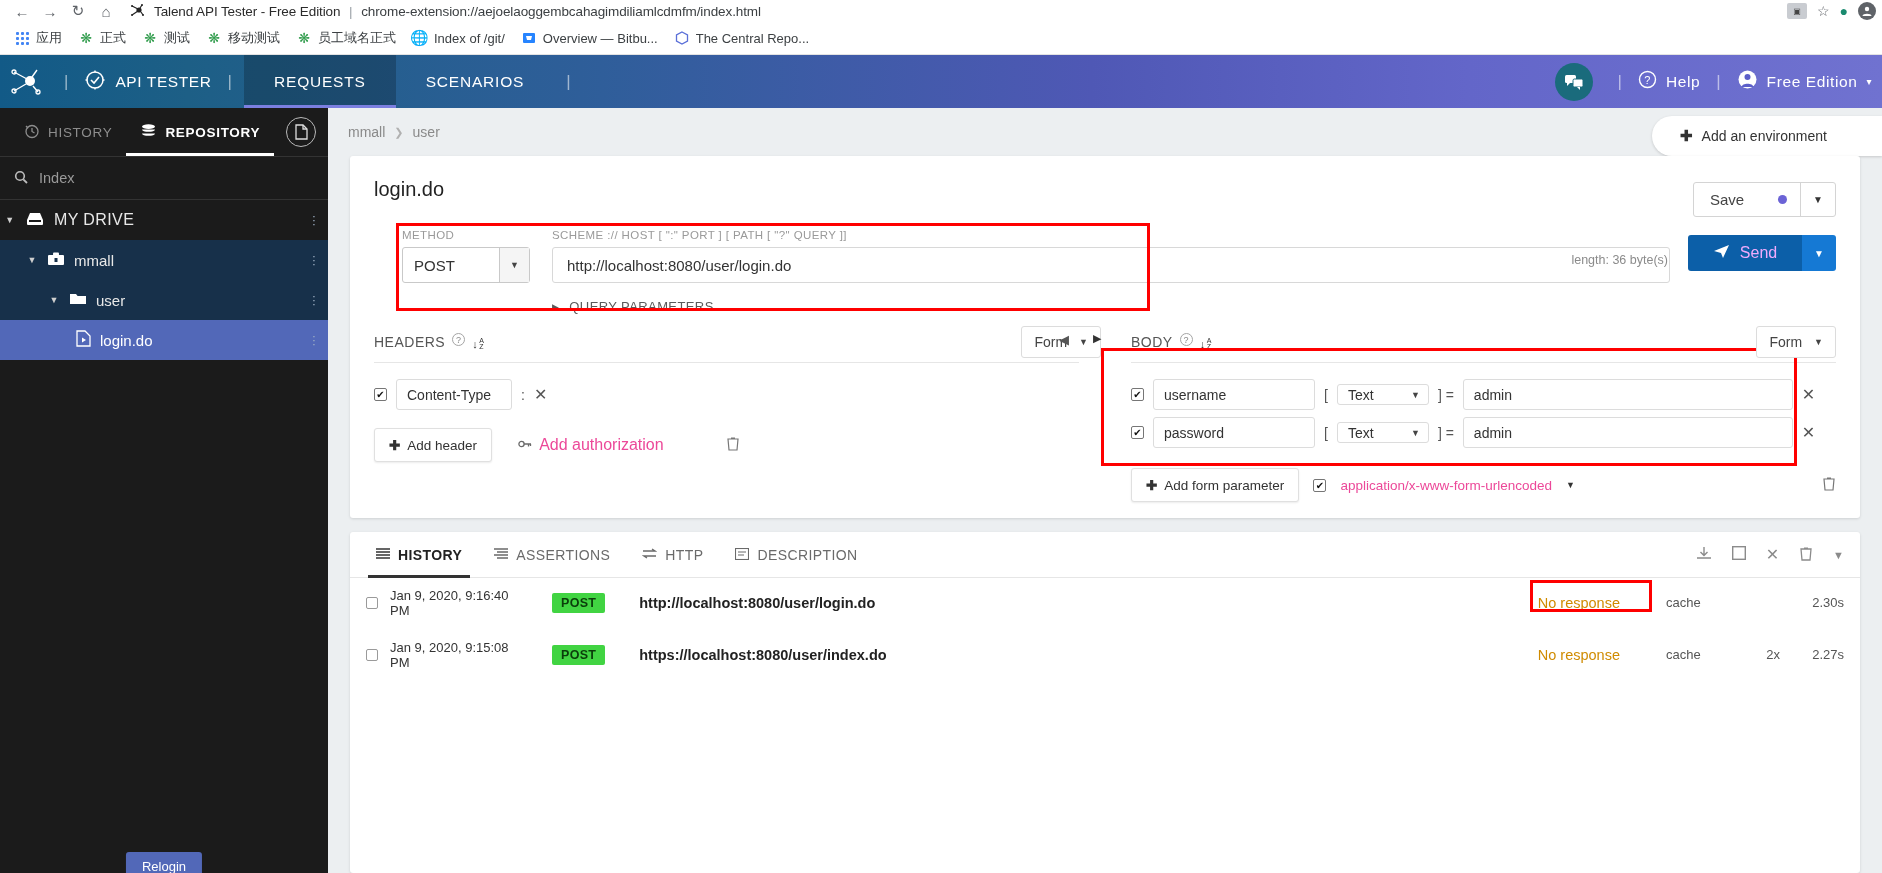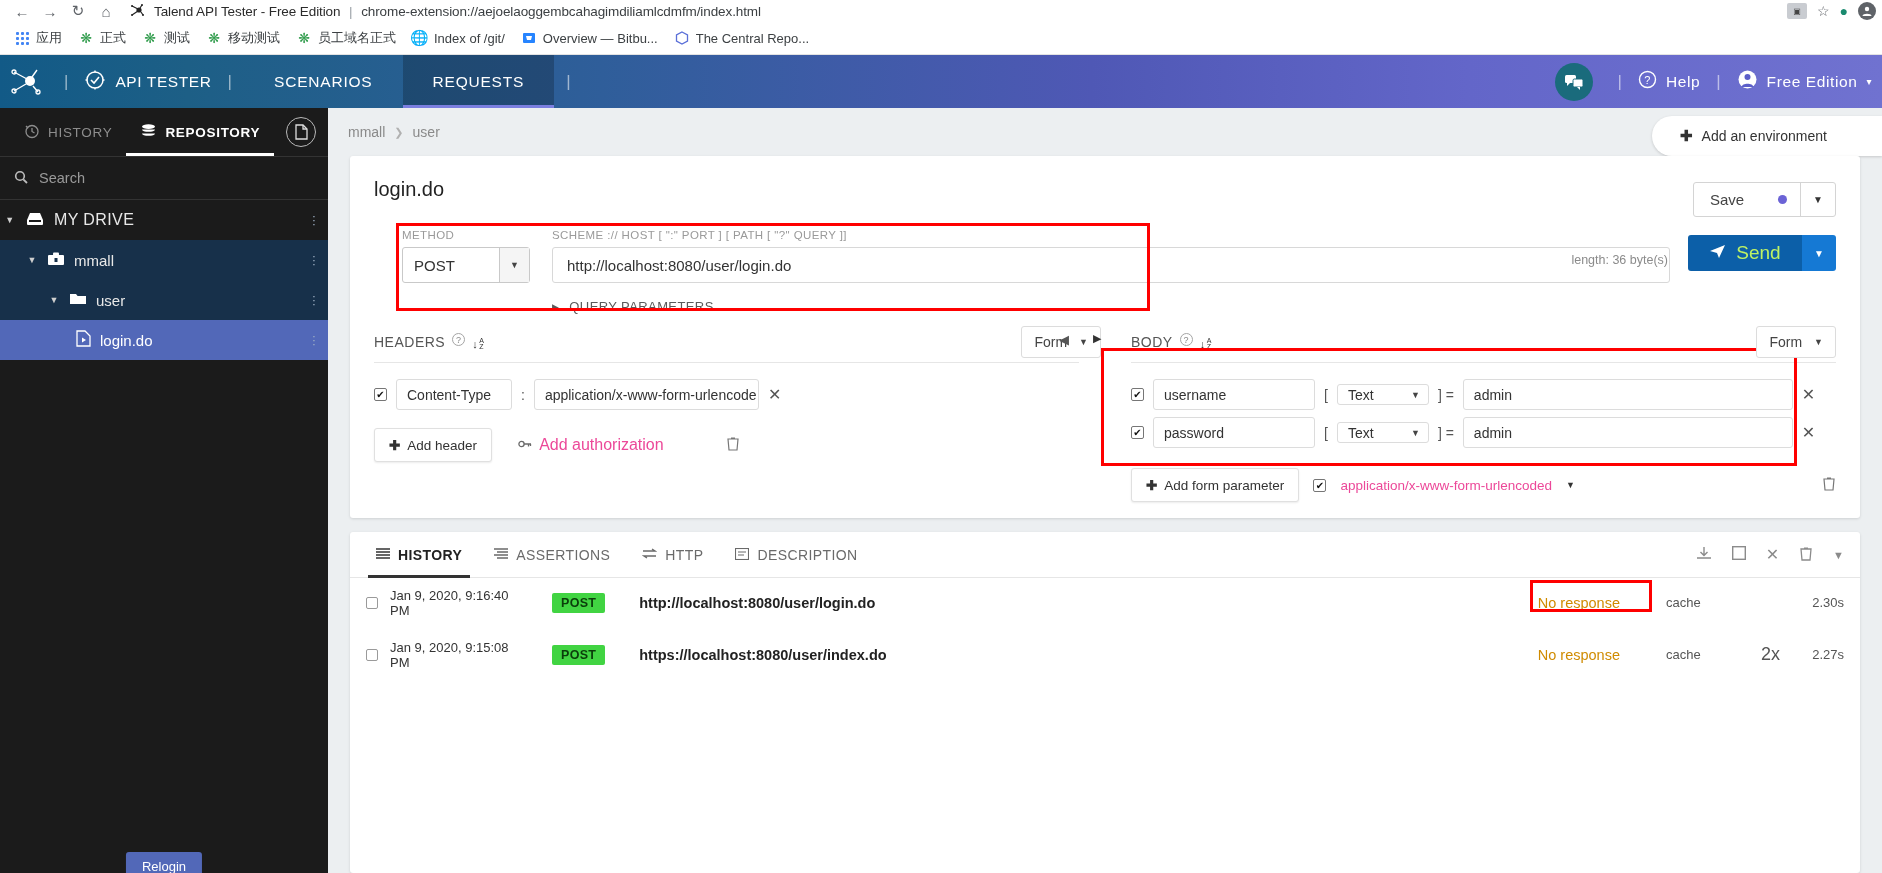--- a/index.html
+++ b/index.html
@@ -176,22 +176,22 @@
     display:flex;align-items:center;justify-content:center;font-size:9px;color:#444;
   }
   .url-input {
     flex: 1; height: 36px; border: 1px solid #d8d8d8; border-radius: 3px; margin-top: 6px;
     display:flex; align-items:center; padding-left: 14px; font-size: 15px; color: #333; background:#fff;
   }
   .send-btn {
     width: 148px; height: 36px; margin-top: 6px; margin-left: 18px; display: flex; border-radius: 3px; overflow: hidden;
   }
   .send-main {
-    flex: 1; background: #0c5fa8; color: #bef264; display: flex; align-items: center; justify-content: center;
-    gap: 10px; font-size: 19px;
+    flex: 1; background: #0c5fa8; color: #f0abfc; display: flex; align-items: center; justify-content: center;
+    gap: 10px; font-size: 16px;
   }
   .send-caret { width: 34px; background: #1579d4; color:#fff; display:flex;align-items:center;justify-content:center; font-size:10px;}
   .len-note { position: absolute; right: 168px; top: 52px; font-size: 12.5px; color: #8b8b8b; }
   .qp-row { display:flex;align-items:center;gap:10px; margin-top: 16px; padding-left: 178px; font-size: 13px; color:#5a5a5a; letter-spacing:.4px;}
 
   .panels { display: flex; margin-top: 20px; gap: 0; }
   .panel { flex: 1; min-width: 0; position: relative; }
   .panel-hd { display: flex; align-items: flex-end; gap: 7px; font-size: 14px; color: #555; letter-spacing: .5px; }
   .q-circle { width: 13px; height: 13px; border: 1px solid #a5a5a5; border-radius: 50%; display:flex;align-items:center;justify-content:center;
               font-size: 9px; color:#888; position:relative; top:-4px;}
@@ -242,21 +242,21 @@
   .hist-row { display:flex; align-items:center; height: 33px; padding: 0 16px; font-size: 13.5px; color:#333; gap:0;}
   .hist-cb{ width:12px;height:12px;border:1px solid #9a9a9a;background:#fff;border-radius:2px;flex:none;}
   .hist-date{ width:150px; padding-left: 12px; color:#333; font-size:13px;}
   .badge-post{
     background:#41d442; color:#0b3d0b; font-weight:bold; font-size:12.5px; padding:3px 9px; border-radius:2px;
     letter-spacing:.3px;
   }
   .hist-url{ padding-left: 34px; font-weight:bold; font-size:14.5px; color:#222; }
   .hist-status{ margin-left:auto; color:#d08b00; font-size:14.5px; position:relative;}
   .hist-cache{ width: 120px; text-align:left; padding-left: 46px; color:#555; font-size:13px;}
-  .hist-x{ width: 40px; text-align:right; color:#555; font-size:18px;}
+  .hist-x{ width: 40px; text-align:right; color:#555; font-size:13px;}
   .hist-time{ width: 64px; text-align:right; color:#555; font-size:13px;}
 </style>
 </head>
 <body>
 
 <div class="browser-top">
   <div class="nav-btn">←</div>
   <div class="nav-btn">→</div>
   <div class="nav-btn">↻</div>
   <div class="nav-btn">⌂</div>
@@ -359,25 +359,25 @@
     <span>
       <svg width="22" height="22" viewBox="0 0 22 22">
         <circle cx="11" cy="11" r="8" fill="none" stroke="#fff" stroke-width="1.5"></circle>
         <path d="M7 11 l3 3 l5 -6" fill="none" stroke="#fff" stroke-width="1.6"></path>
         <path d="M11 1.5 v2 M11 18.5 v2 M1.5 11 h2 M18.5 11 h2" stroke="#fff" stroke-width="1.4"></path>
       </svg>
     </span>
     <span>API TESTER</span>
   </div>
   <span class="hdr-sep">|</span>
+  <div class="hdr-tab active">
+    <span>REQUESTS</span>
+  </div>
   <div class="hdr-tab">
     <span>SCENARIOS</span>
-  </div>
-  <div class="hdr-tab active">
-    <span>REQUESTS</span>
   </div>
   <span class="hdr-sep">|</span>
 
   <div class="hdr-right">
     <div class="chat-bubble">
       <svg width="20" height="18" viewBox="0 0 20 18">
         <rect x="1" y="2" width="11" height="8" rx="1.5" fill="#fff"></rect>
         <path d="M3 10 l0 3 l3 -3 z" fill="#fff"></path>
         <rect x="9" y="6" width="10" height="8" rx="1.5" fill="#fff" stroke="#1a6b7c" stroke-width="1"></rect>
         <path d="M16 14 l0 3 l-3 -3 z" fill="#fff"></path>
@@ -440,21 +440,21 @@
       </div>
     </div>
 
     <div class="side-search">
       <span>
         <svg width="14" height="14" viewBox="0 0 14 14">
             <circle cx="6" cy="6" r="4.3" fill="none" stroke="#bdbdbd" stroke-width="1.6"></circle>
             <path d="M9.3 9.3 L13 13" stroke="#bdbdbd" stroke-width="1.8"></path>
           </svg>
       </span>
-      <span>Search</span>
+      <span>Index</span>
     </div>
 
     <div class="tree-row drive">
       <span class="caret">▼</span>
       <span>
         <svg width="20" height="16" viewBox="0 0 20 16">
             <path d="M2 10 L5 3 h10 l3 7 v4 a1 1 0 0 1 -1 1 H3 a1 1 0 0 1 -1 -1 z" fill="#fff"></path>
             <rect x="4" y="10" width="12" height="2" fill="#1b1b1b"></rect>
           </svg>
       </span>
@@ -588,21 +588,20 @@
           <div class="form-pill">
             <span>Form</span>
             <span style="font-size:9px;">▼</span>
           </div>
           <div class="hr"></div>
 
           <div class="kv-row">
             <span class="cb">✔</span>
             <span class="tbox" style="width:116px;">Content-Type</span>
             <span class="colon">:</span>
-            <span class="tbox" style="width:225px;">application/x-www-form-urlencode</span>
             <span class="xmark">✕</span>
           </div>
 
           <div style="display:flex;align-items:center;gap:26px;margin-top:18px;">
             <span class="btn-ghost">
               <span style="font-weight:bold;">✚</span>
               <span>Add header</span>
             </span>
             <span class="link-muted">
               <span>

